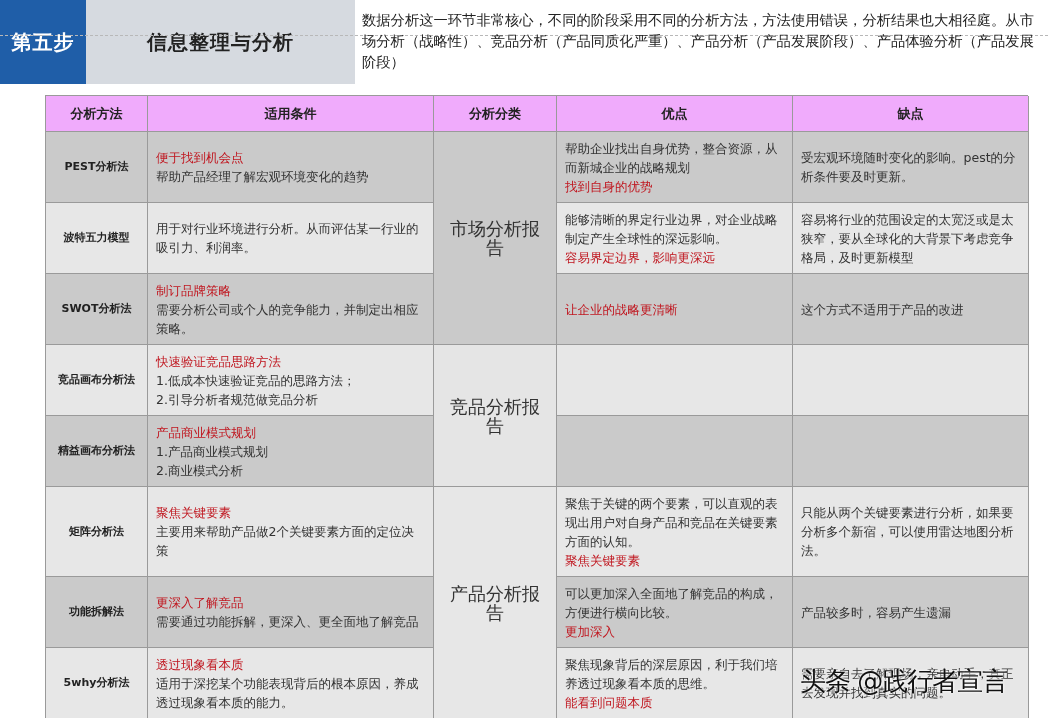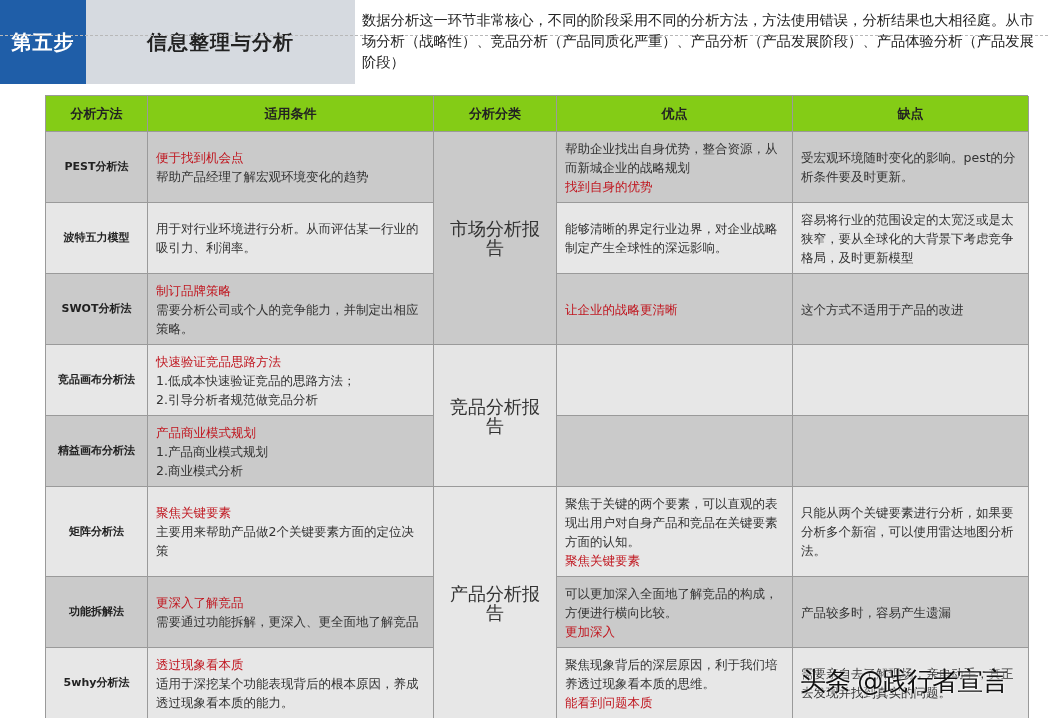--- a/index.html
+++ b/index.html
@@ -30,21 +30,21 @@
     display: grid;
     grid-template-columns: 102px 286px 123px 236px 236px;
     grid-template-rows: 36px 71px 71px 71px 71px 71px 90px 71px 71px;
     border-left: 1px solid #9a9a9a; border-top: 1px solid #9a9a9a;
   }
   .cell {
     border-right: 1px solid #9a9a9a; border-bottom: 1px solid #9a9a9a;
     font-size: 12.5px; line-height: 19px; padding: 0 8px;
     display: flex; flex-direction: column; justify-content: center;
   }
-  .hd { background: #84cc16; font-weight: bold; font-size: 13px; align-items: center; color: #222; }
+  .hd { background: #f0abfc; font-weight: bold; font-size: 13px; align-items: center; color: #222; }
   .method { font-weight: bold; font-size: 11px; text-align: center; align-items: center; color: #222; line-height: 20px; padding: 0 6px; }
   .cat { align-items: center; text-align: center; background: #e6e6e6; font-size: 18px; }
   .dark { background: #cacaca; }
   .light { background: #e7e7e7; }
   .red { color: #c0161f; }
   .blk { color: #333; }
 
   .watermark {
     position: absolute; left: 800px; top: 664px; font-size: 26px; color: #111;
     font-family: "DejaVu Sans", sans-serif; letter-spacing: -1px;
@@ -83,20 +83,21 @@
   <div class="cell dark" style="grid-column:5;grid-row:2">
     <span>受宏观环境随时变化的影响。pest的分析条件要及时更新。</span>
   </div>
 
   <div class="cell method light" style="grid-column:1;grid-row:3">波特五力模型</div>
   <div class="cell light" style="grid-column:2;grid-row:3">
     <span class="blk">用于对行业环境进行分析。从而评估某一行业的吸引力、利润率。</span>
   </div>
   <div class="cell light" style="grid-column:4;grid-row:3">
     <span class="blk">能够清晰的界定行业边界，对企业战略制定产生全球性的深远影响。</span>
+    <span class="red">容易界定边界，影响更深远</span>
   </div>
   <div class="cell light" style="grid-column:5;grid-row:3">
     <span>容易将行业的范围设定的太宽泛或是太狭窄，要从全球化的大背景下考虑竞争格局，及时更新模型</span>
   </div>
 
   <div class="cell method dark" style="grid-column:1;grid-row:4">SWOT分析法</div>
   <div class="cell dark" style="grid-column:2;grid-row:4">
     <span class="red">制订品牌策略</span>
     <span class="blk">需要分析公司或个人的竞争能力，并制定出相应策略。</span>
   </div>

